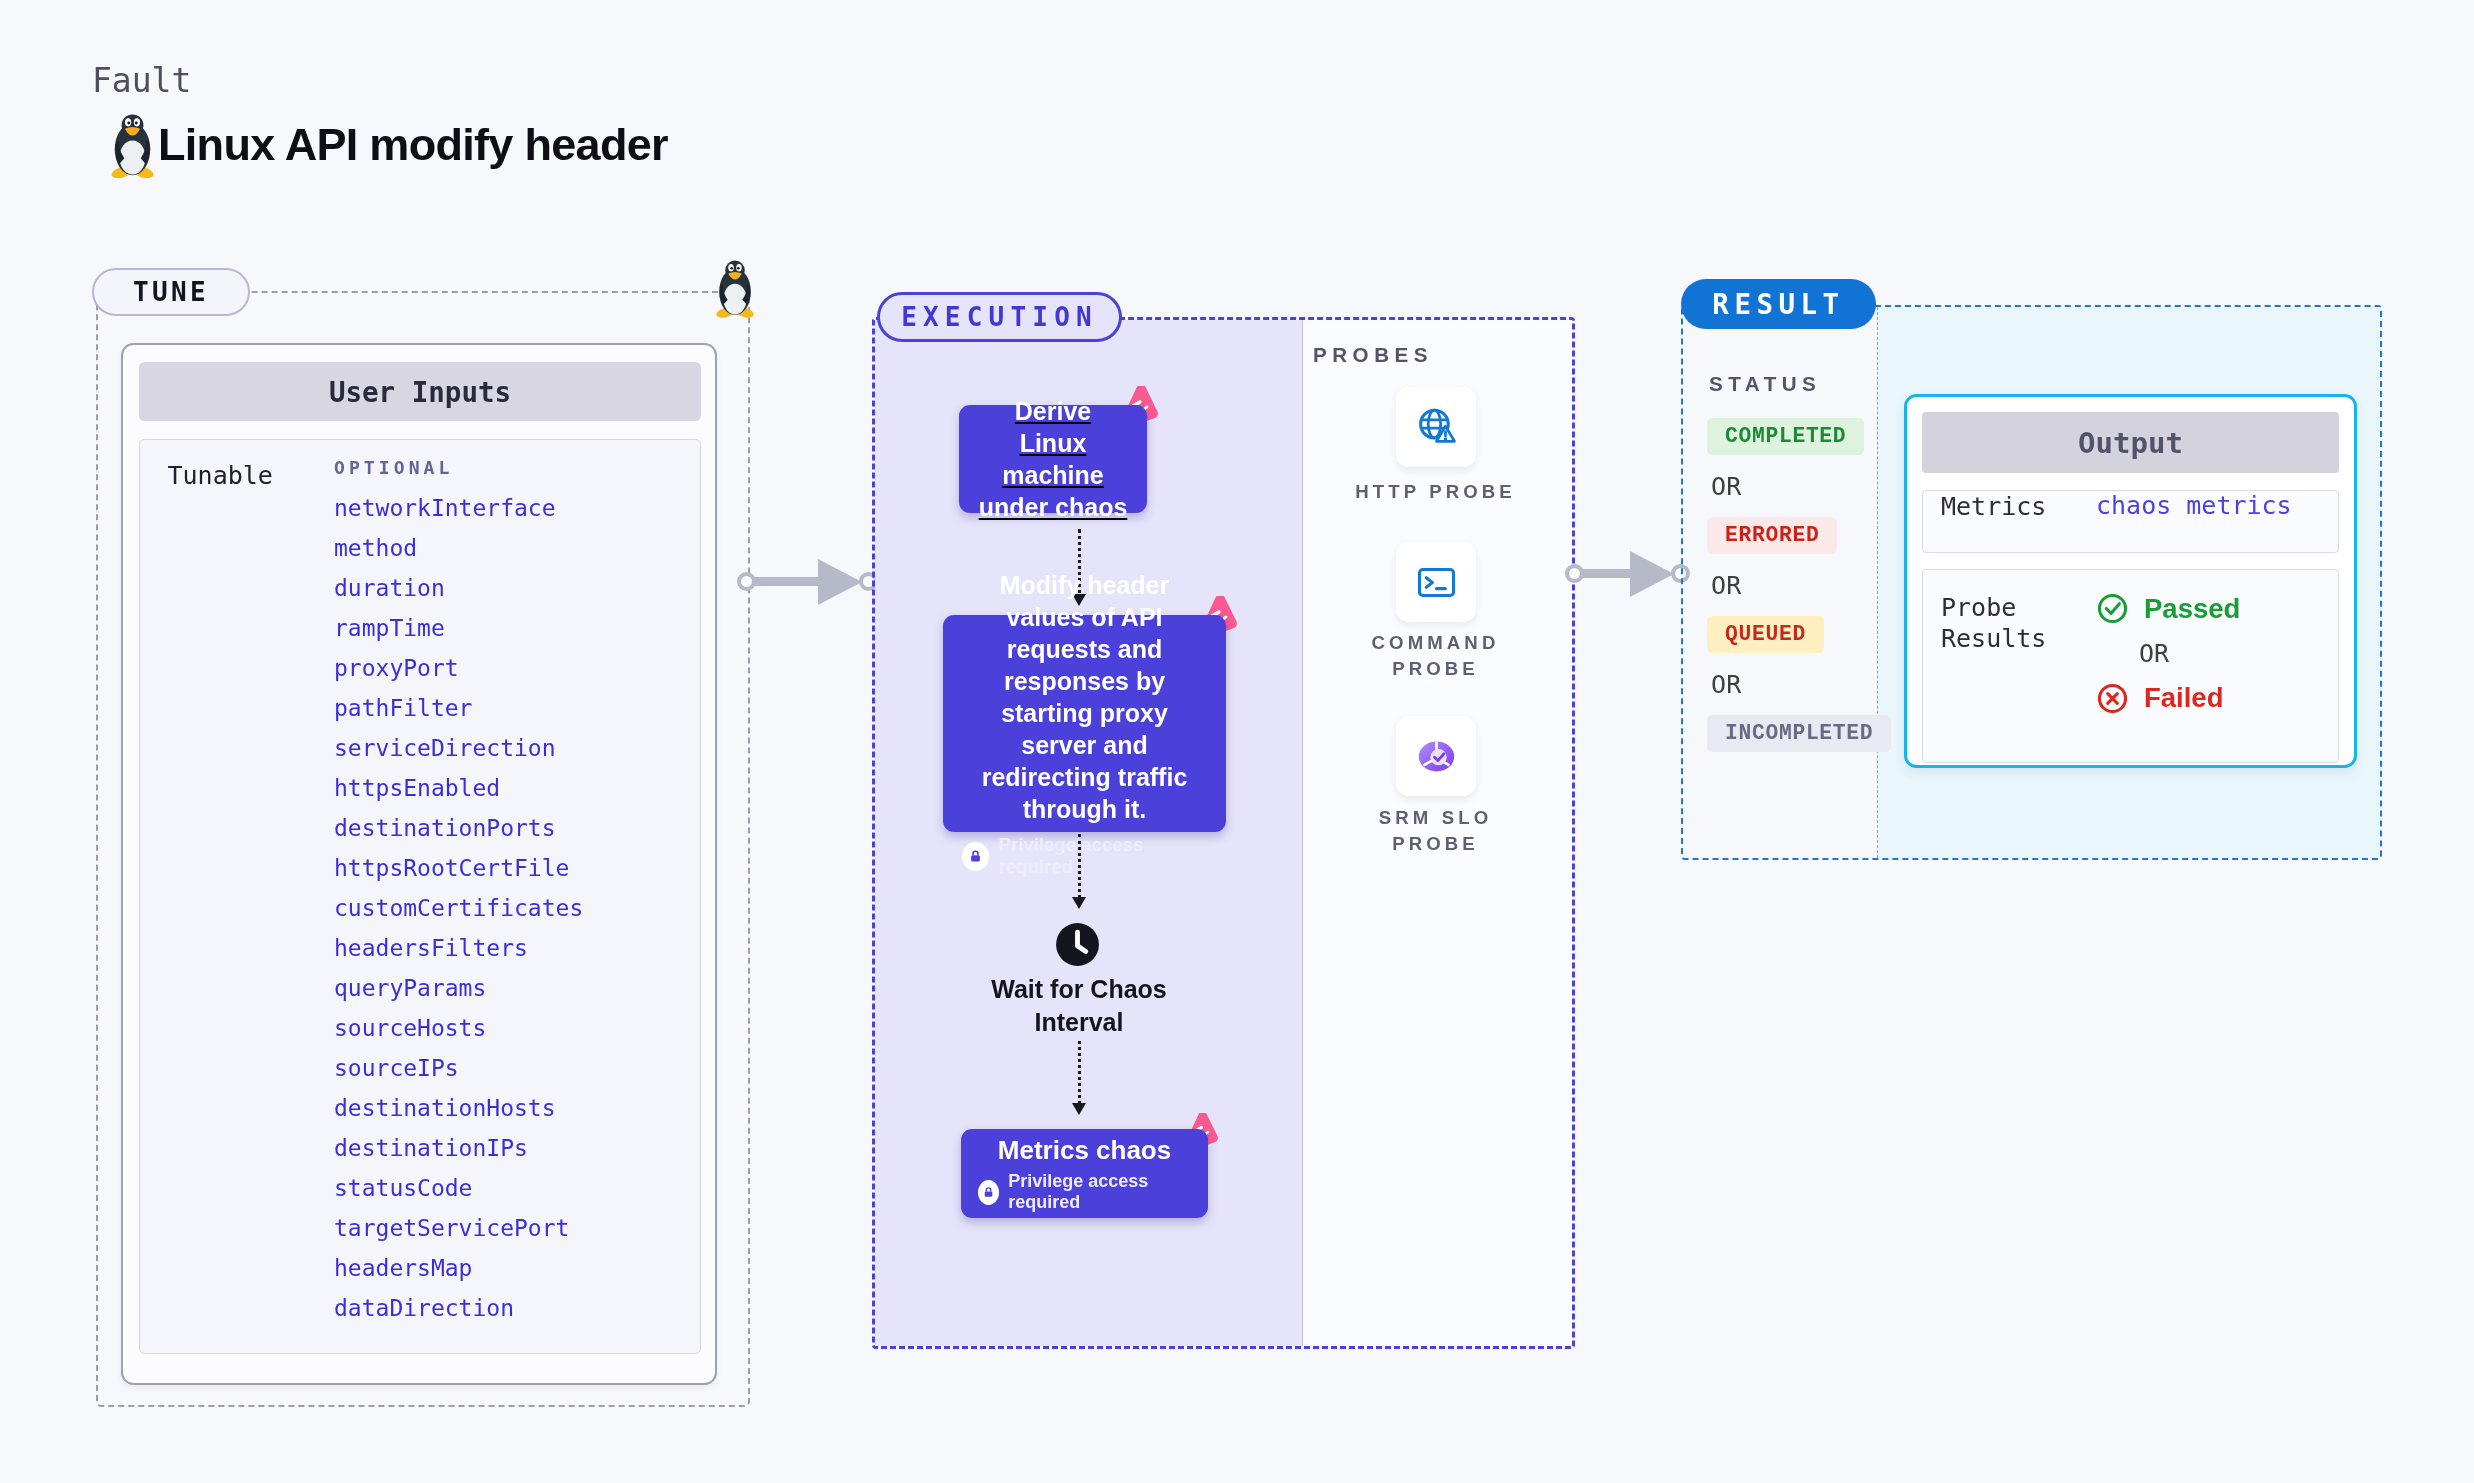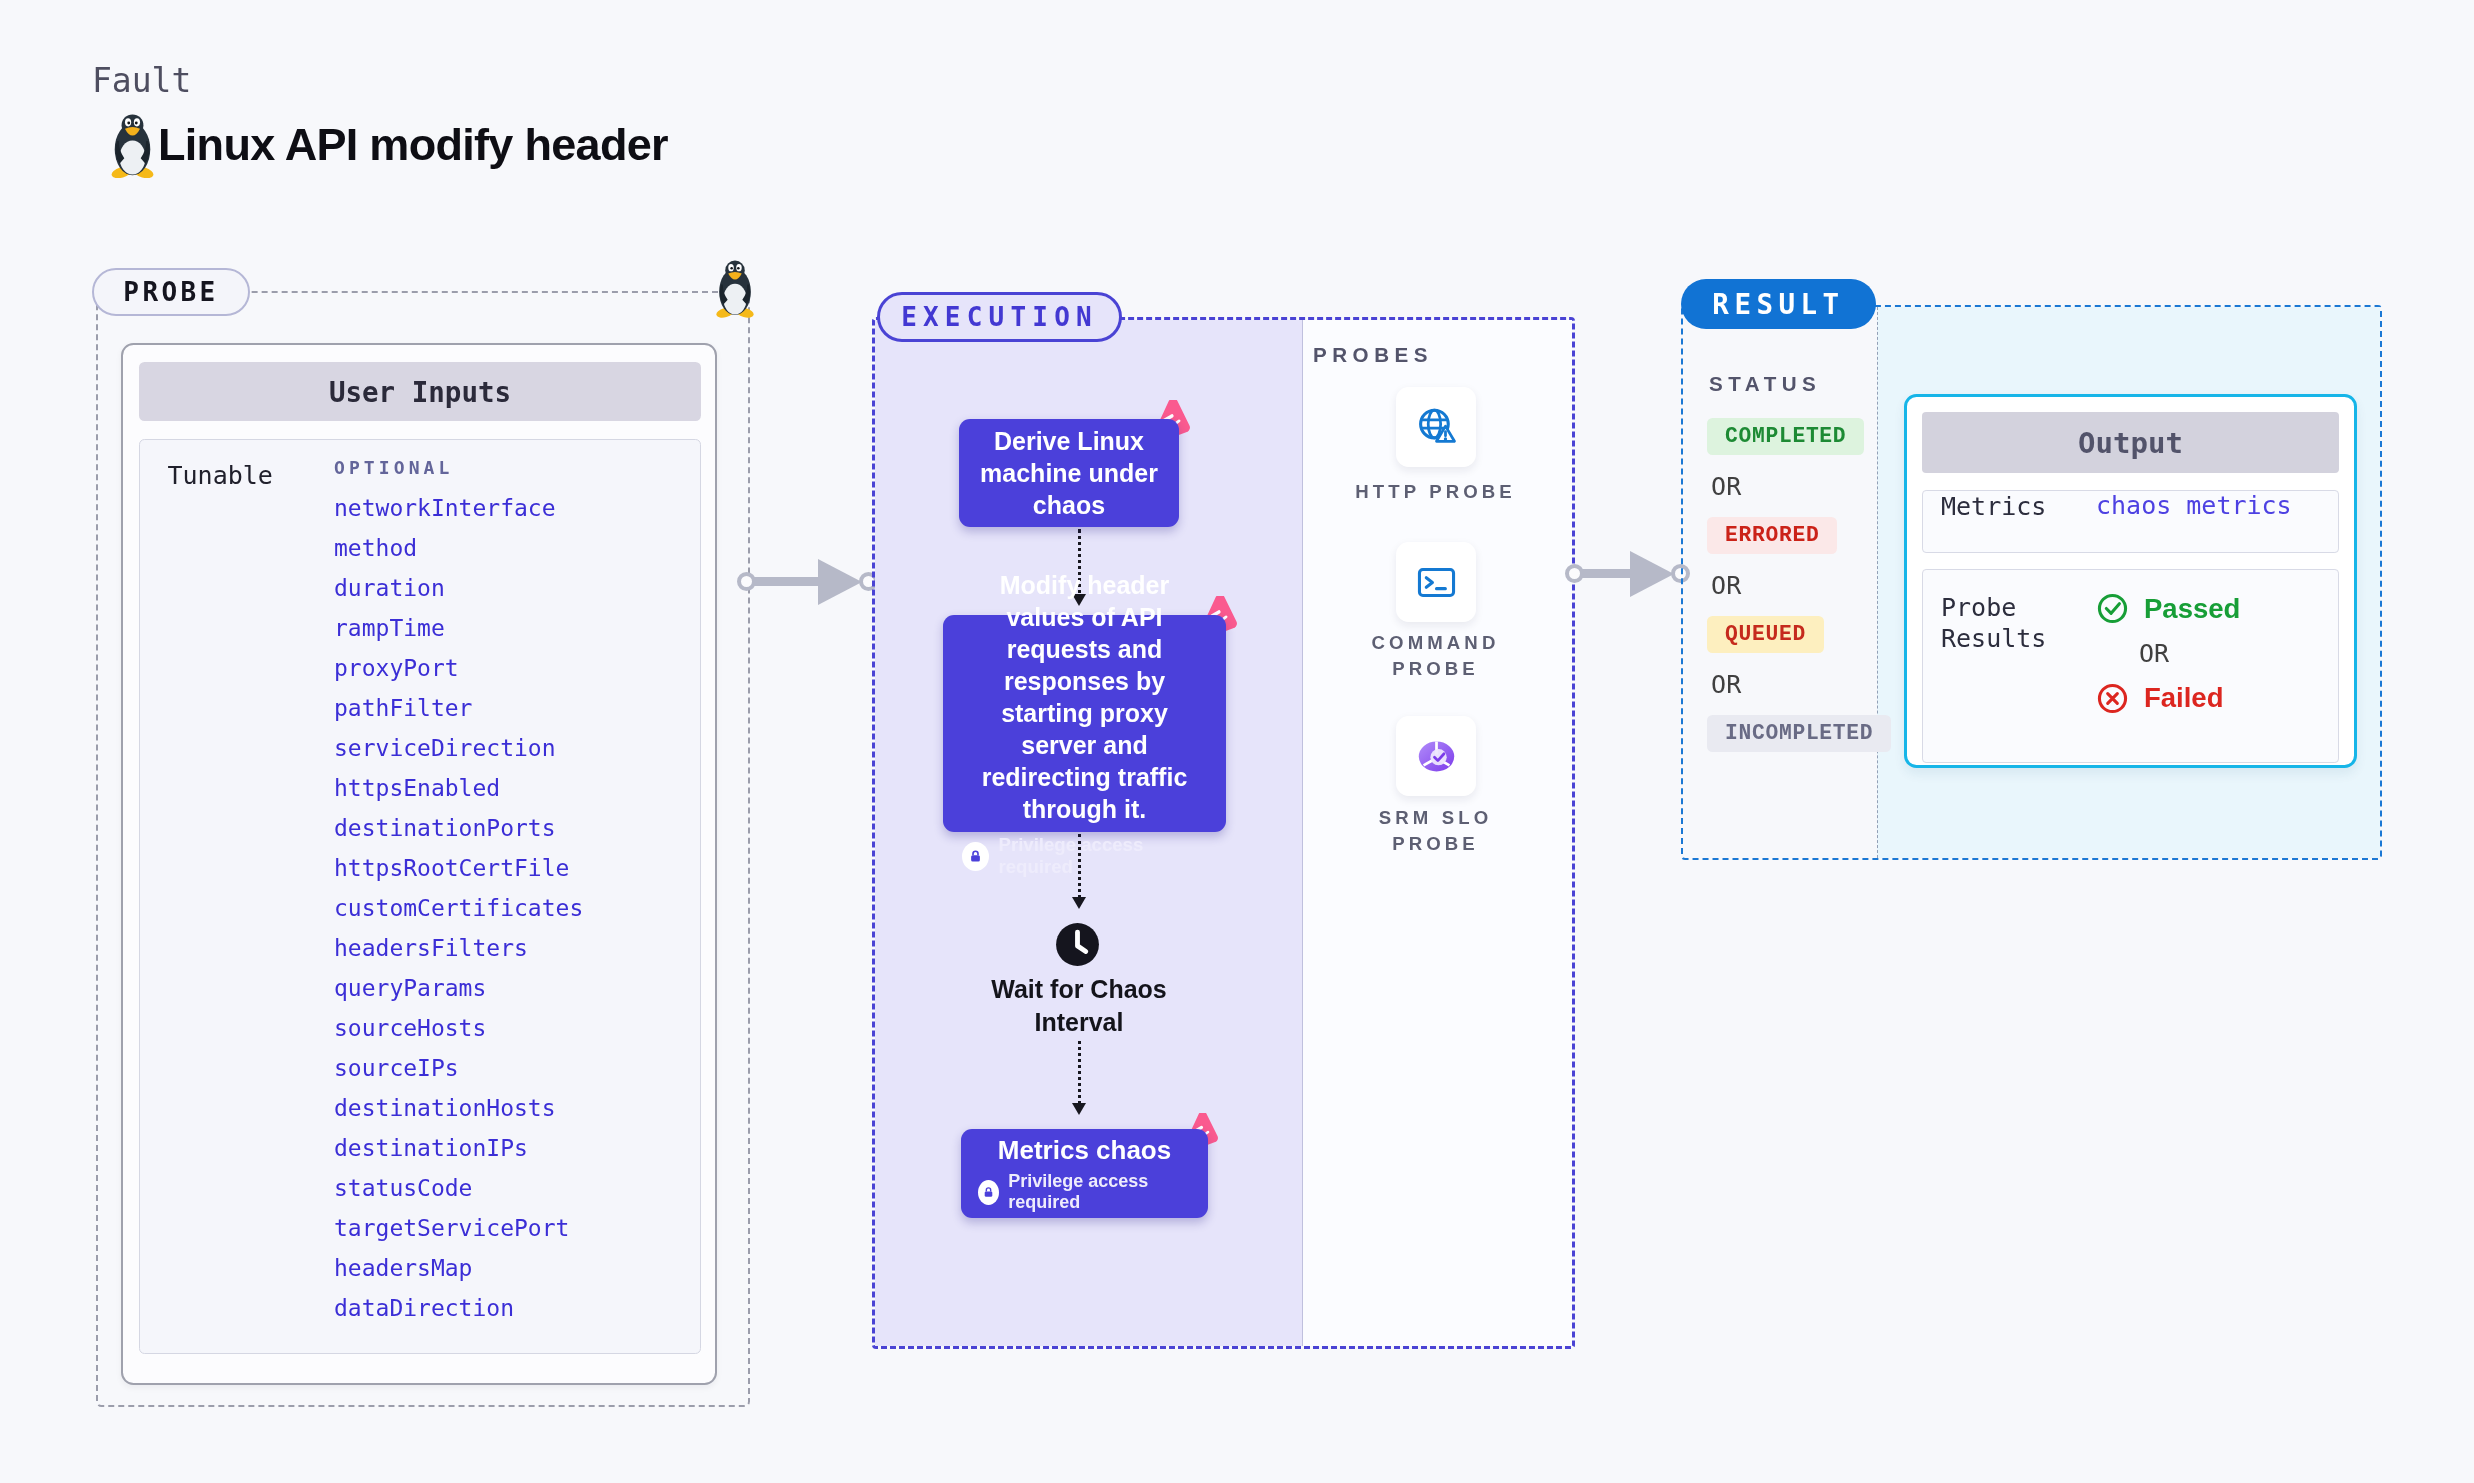--- a/index.html
+++ b/index.html
@@ -101,21 +101,21 @@
     <ellipse cx="29.5" cy="16.5" rx="4.5" ry="6" fill="#fff"></ellipse>
     <ellipse cx="42.5" cy="16.5" rx="4.5" ry="6" fill="#fff"></ellipse>
     <circle cx="30.5" cy="17.5" r="2.1" fill="#101418"></circle>
     <circle cx="41.5" cy="17.5" r="2.1" fill="#101418"></circle>
     <path d="M25 26 Q36 21 47 26 Q42 36 36 36 Q30 36 25 26 Z" fill="#f3b01c"></path>
   </svg></span>
     <h1>Linux API modify header</h1>
   </div>
 
   <div class="abs tune-box"></div>
-  <div class="abs pill tune-pill">PROBE</div>
+  <div class="abs pill tune-pill">TUNE</div>
   <span class="abs corner-penguin icon-slot" style="width: 44px; height: 61px; display: inline-block;"><svg viewBox="0 0 72 98" xmlns="http://www.w3.org/2000/svg" width="100%" height="100%">
     <ellipse cx="20" cy="90" rx="15" ry="7.5" fill="#f5b919" transform="rotate(-16 20 90)"></ellipse>
     <ellipse cx="52" cy="90" rx="15" ry="7.5" fill="#f5b919" transform="rotate(16 52 90)"></ellipse>
     <ellipse cx="36" cy="56" rx="26" ry="38" fill="#27323c"></ellipse>
     <circle cx="36" cy="21" r="16" fill="#27323c"></circle>
     <ellipse cx="36" cy="68" rx="19" ry="25" fill="#edf0f3"></ellipse>
     <path d="M13 44 Q8 64 17 77 L24 69 Q16 58 16 44 Z" fill="#1b242c"></path>
     <path d="M59 44 Q64 64 55 77 L48 69 Q56 58 56 44 Z" fill="#1b242c"></path>
     <ellipse cx="29.5" cy="16.5" rx="4.5" ry="6" fill="#fff"></ellipse>
     <ellipse cx="42.5" cy="16.5" rx="4.5" ry="6" fill="#fff"></ellipse>
@@ -182,21 +182,21 @@
     <span class="head"></span>
     <span class="end right"></span>
   </div>
 
   <div class="abs exec-box">
     <div class="exec-area"></div>
     <div class="probes-area"></div>
   </div>
   <div class="abs pill exec-pill">EXECUTION</div>
 
-  <div class="node-wrap abs" style="left:959px; top:419px; width:220px; height:108px;">
+  <div class="node-wrap abs" style="left:959px; top:405px; width:188px; height:108px;text-decoration:underline;">
     <span class="chaos-icon icon-slot" style="width: 44px; height: 43px; display: inline-block;"><svg viewBox="0 0 64 62" xmlns="http://www.w3.org/2000/svg" width="100%" height="100%">
     <g transform="rotate(-10 32 31)">
       <path d="M44 6 L55 44 L12 52 Z" fill="#fa5a8f" stroke="#fa5a8f" stroke-width="14" stroke-linejoin="round"></path>
       <path d="M28 28 L39 24" stroke="#fff" stroke-width="5" stroke-linecap="round"></path>
       <path d="M26 38 L27 31" stroke="#fff" stroke-width="5" stroke-linecap="round"></path>
       <circle cx="42" cy="36" r="3" fill="#4b40da"></circle>
       <path d="M42 36 L48 33" stroke="#fff" stroke-width="4" stroke-linecap="round"></path>
     </g>
   </svg></span>
     <div class="node">

